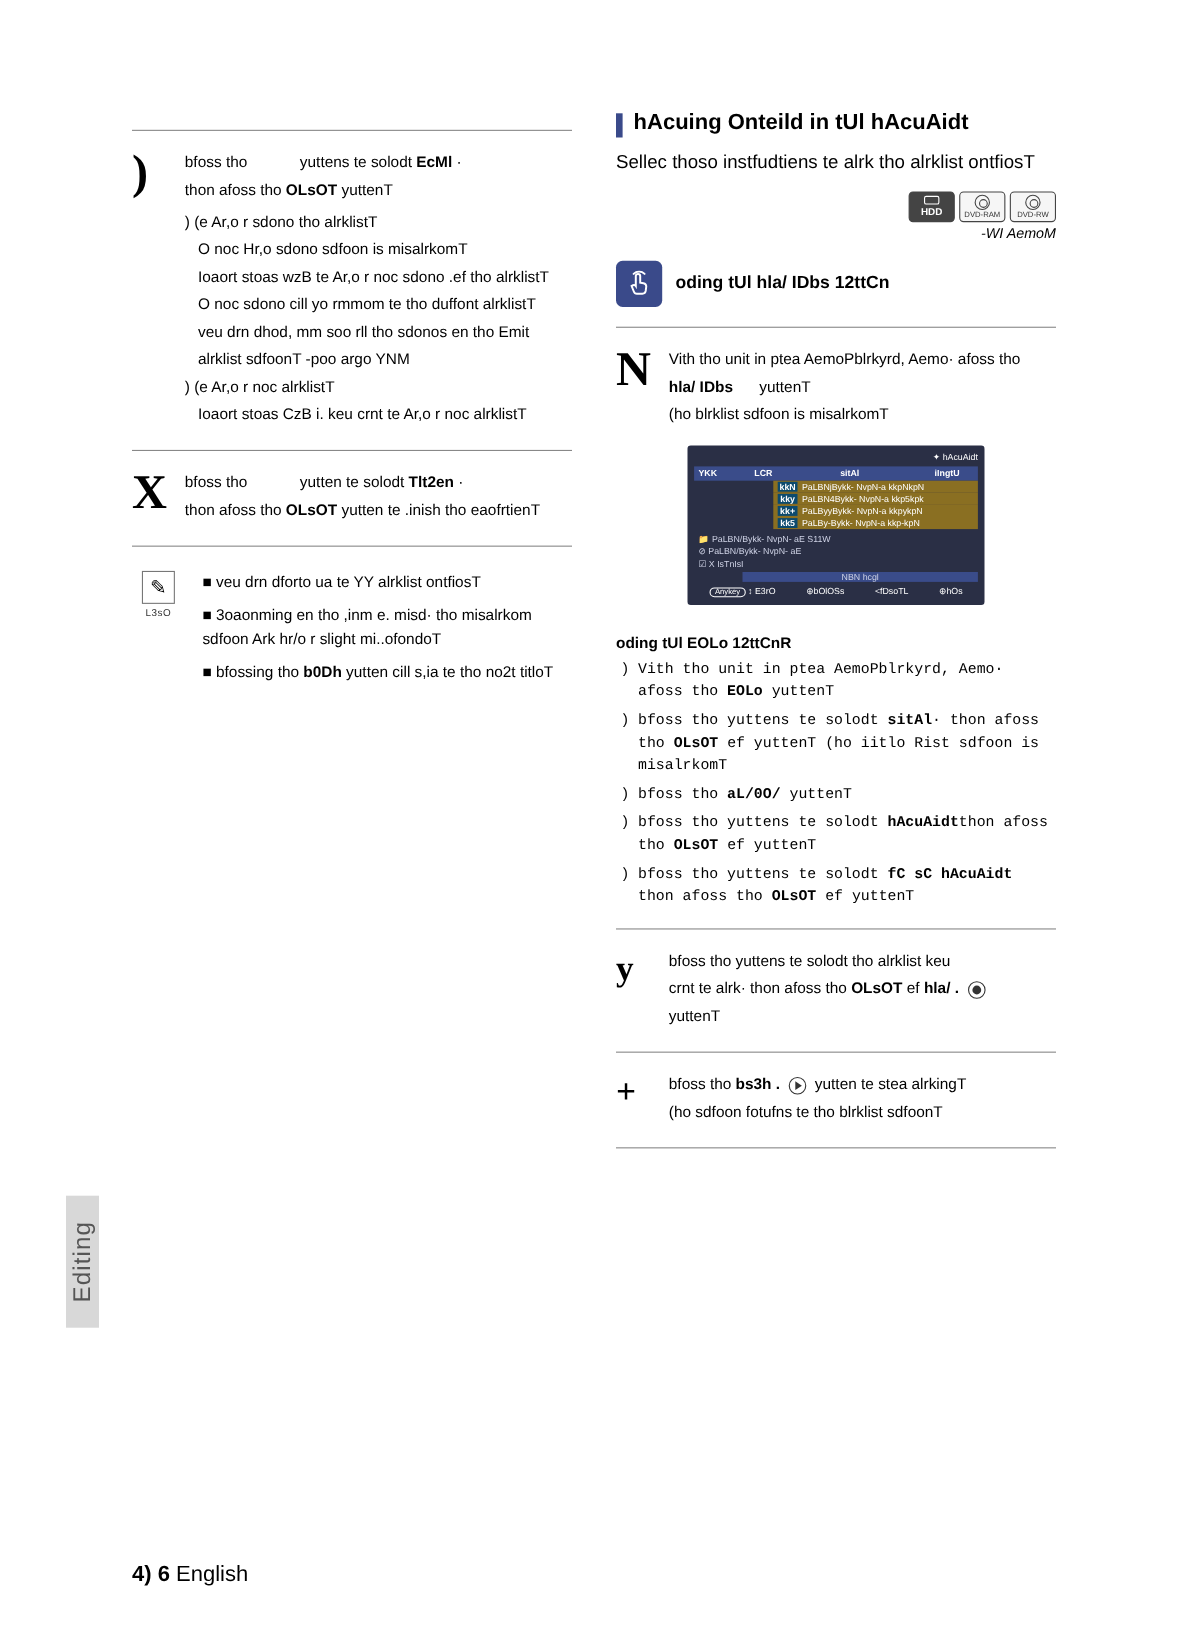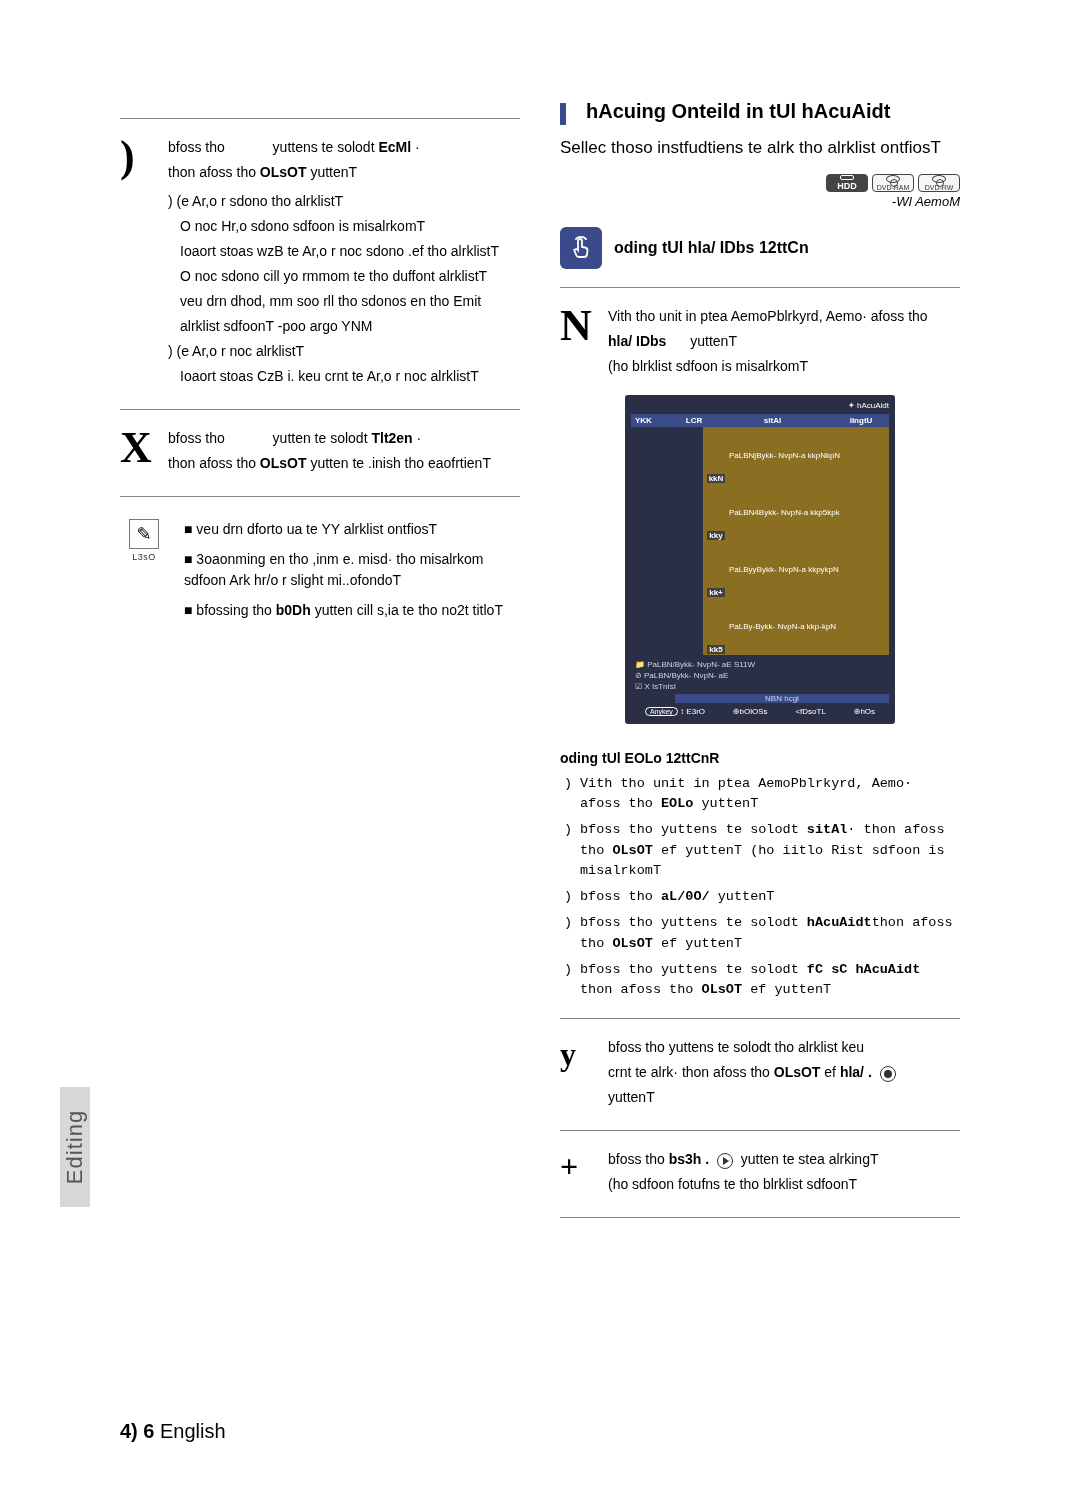--- a/index.html
+++ b/index.html
@@ -2,26 +2,26 @@
 <html><head>
 <meta charset="utf-8">
 <style>
   * { box-sizing: border-box; margin: 0; padding: 0; }
   html, body { background: #fff; font-family: Arial, Helvetica, sans-serif; color: #000; }
   .page { width: 1080px; height: 1487px; position: relative; background: #fff; }
   .content { position: absolute; left: 120px; top: 100px; right: 120px; bottom: 40px; }
   .cols { display: flex; gap: 40px; }
   .col { width: 50%; }
   .hr { border-top: 1px solid #888; margin: 18px 0; }
-  .heading-row { display: flex; align-items: flex-start; gap: 20px; margin-bottom: 12px; }
+  .heading-row { display: flex; align-items: flex-start; gap: 10px; margin-bottom: 12px; }
   .accent-bar { width: 6px; height: 22px; background: #3a4a8a; flex-shrink: 0; margin-top: 3px; }
   .h2 { font-size: 20px; font-weight: bold; }
   .subtext { font-size: 17px; margin: 6px 0 14px 0; line-height: 1.35; }
   .disc-row { display: flex; justify-content: flex-end; gap: 4px; margin-bottom: 2px; align-items: center; }
-  .disc-badge { width: 42px; height: 18px; border: 1px solid #444; border-radius: 4px; display: flex; flex-direction: column; align-items: center; justify-content: center; background: #f6f6f6; font-size: 7px; color: #333; position: relative; }
+  .disc-badge { width: 42px; height: 28px; border: 1px solid #444; border-radius: 4px; display: flex; flex-direction: column; align-items: center; justify-content: center; background: #f6f6f6; font-size: 7px; color: #333; position: relative; }
   .disc-badge.hdd { background: #444; color: #fff; font-weight: bold; font-size: 9px; }
   .disc-circ { width: 14px; height: 14px; border: 1px solid #444; border-radius: 50%; margin-bottom: 1px; position: relative; }
   .disc-circ::after { content:""; position:absolute; left:3px; top:3px; width:6px; height:6px; border:1px solid #444; border-radius:50%; }
   .modelabel { text-align: right; font-size: 13px; margin-bottom: 18px; font-style: italic; }
   .icon-row { display: flex; align-items: center; gap: 12px; margin-bottom: 14px; }
   .icon-box { width: 42px; height: 42px; border-radius: 6px; background: #3a4a8a; color: #fff; display: flex; align-items: center; justify-content: center; flex-shrink: 0; }
   .finger-icon { width: 24px; height: 24px; }
   .h3 { font-size: 16px; font-weight: bold; }
   .step { display: flex; align-items: flex-start; gap: 14px; margin-bottom: 14px; }
   .step-num { font-family: "Times New Roman", serif; font-size: 44px; font-weight: 600; line-height: 0.9; width: 34px; flex-shrink: 0; }
@@ -40,21 +40,21 @@
   ul.bullets li::before { content: ")"; position: absolute; left: -16px; }
   .screenshot { width: 270px; margin: 14px auto 26px auto; background:#2a2f45; border-radius:3px; padding:6px 6px 8px 6px; font-size:8px; color:#cfd3e6; }
   .scr-title-row { display:flex; justify-content:flex-end; font-size:8px; color:#fff; margin-bottom:4px; }
   .scr-header { display:flex; background:#3a4c8a; color:#fff; font-weight:bold; padding:2px 4px; }
   .scr-header span:nth-child(1){ width:45px; }
   .scr-header span:nth-child(2){ width:28px; text-align:center; }
   .scr-header span:nth-child(3){ flex:1; text-align:center; }
   .scr-header span:nth-child(4){ width:48px; text-align:center; }
   .scr-row { display:flex; padding:1px 4px; align-items:center; }
   .scr-row.sel { background:#8a6f22; color:#fff; }
-  .scr-row .idx { width:18px; background:#404040; color:#fff; text-align:center; font-weight:bold; margin-right:4px;margin-top:46px;}
+  .scr-row .idx { width:18px; background:#0c4a6e; color:#fff; text-align:center; font-weight:bold; margin-right:4px;}
   .scr-row .t { flex:1; white-space:nowrap; }
   .scr-side { margin-top:4px; }
   .scr-side div { padding:1px 4px; }
   .scr-foot { display:flex; justify-content:space-around; margin-top:4px; color:#fff; }
   .scr-key { border:1px solid #fff; border-radius:8px; padding:0 4px; font-size:7px;}
   .vertical-tab { position: absolute; left: 60px; bottom: 280px; width: 30px; height: 120px; background: #d8d8d8; display: flex; align-items: center; justify-content: center; }
   .vertical-text { transform: rotate(-90deg); font-size: 22px; color: #555; letter-spacing: 1px; white-space: nowrap; }
   .footer { position: absolute; left: 120px; bottom: 44px; font-size: 20px; }
   .footer .pg { font-weight: bold; }
   .circ-btn { display:inline-block; width:16px; height:16px; border:1px solid #333; border-radius:50%; vertical-align:middle; position:relative; }

